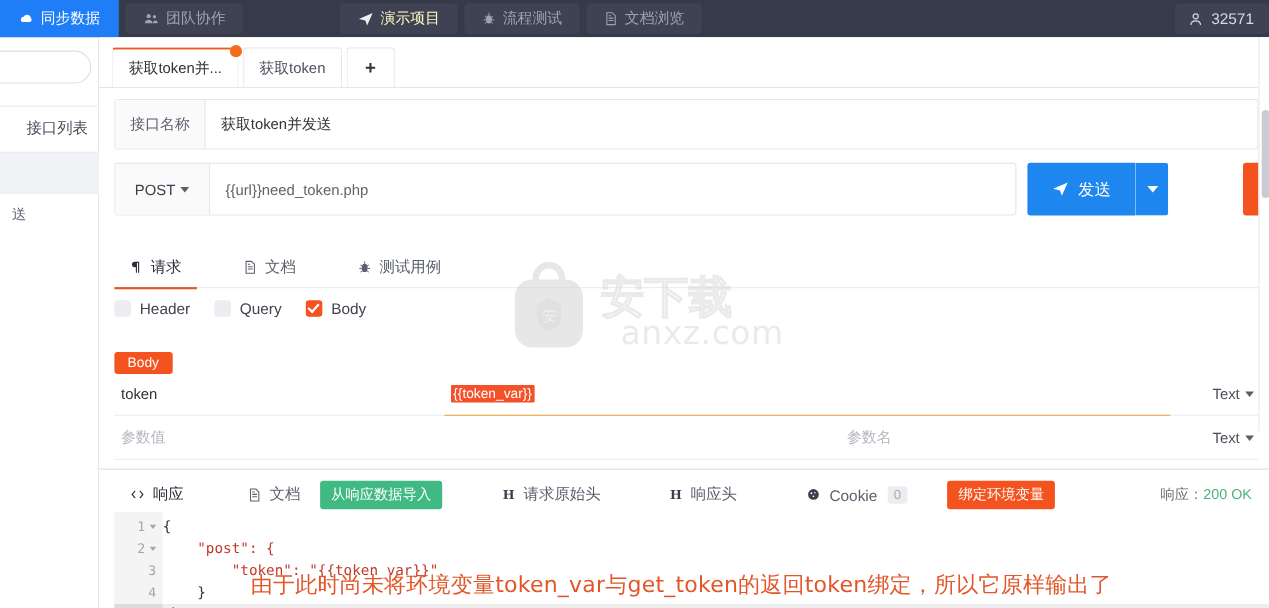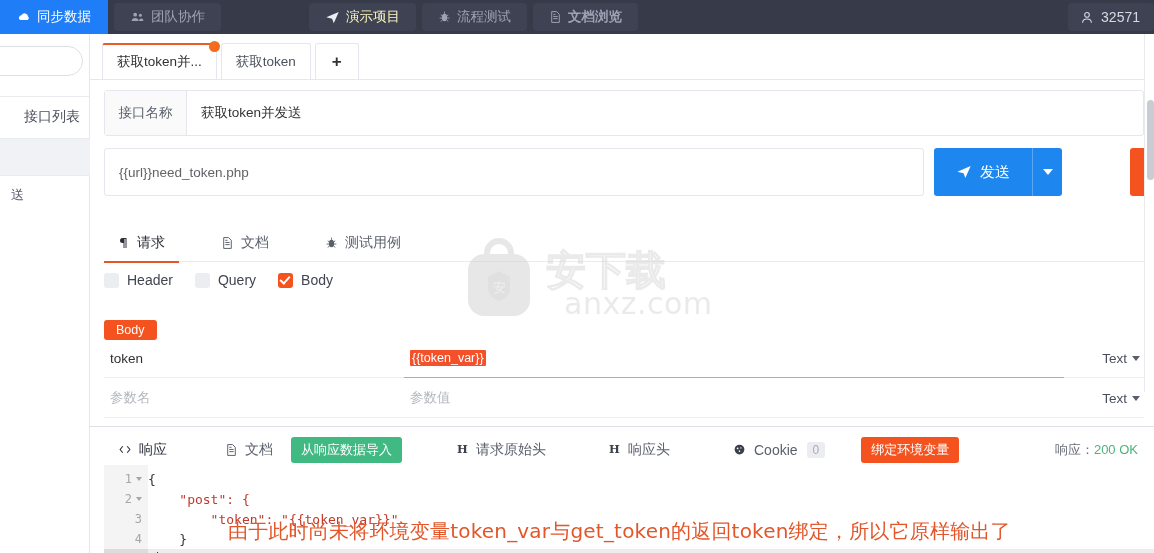--- a/index.html
+++ b/index.html
@@ -21,21 +21,21 @@
   }
   .tb-btn {
     display: flex; align-items: center; gap: 6px;
     padding: 0 16px; margin: 3px 0; border-radius: 4px;
     color: #9ea3b4; font-size: 13.5px; white-space: nowrap; text-align: center;
   }
   .tb-btn.sync { background: #1f7ef7; color: #fff; border-radius: 0; margin: 0; padding: 0 17px; }
   .tb-btn.team { background: #3e4252; margin-left: 6px; }
   .tb-btn.demo { background: #3e4252; color: #fef9c3; margin-left: 0; }
   .tb-btn.flow { background: #3e4252; margin-left: 6px; }
-  .tb-btn.docs { background: #3e4252; margin-left: 6px; font-weight: bold; }
+  .tb-btn.docs { background: #3e4252; margin-left: 6px; }
   .tb-spacer-a { width: 88px; }
   .tb-spacer-b { flex: 1; }
   .tb-user {
     display: flex; align-items: center; gap: 7px;
     padding: 0 14px 0 12px; margin: 3px 0; border-radius: 4px;
     background: #3e4252; color: #d7dae3; font-size: 14px;
   }
   .ic { display: inline-block; line-height: 0; }
   .ic svg { display: block; }
 
@@ -347,20 +347,24 @@
       </div>
       <div class="tab add">+</div>
     </div>
 
     <div class="namerow">
       <div class="lbl">接口名称</div>
       <div class="val">获取token并发送</div>
     </div>
 
     <div class="urlrow">
+      <div class="method">
+        <span>POST</span>
+        <span class="caret"></span>
+      </div>
       <div class="url">{{url}}need_token.php</div>
     </div>
 
     <div class="sendwrap">
       <button class="btn-send">
         <span class="ic">
           <svg width="16" height="16" viewBox="0 0 24 24" fill="#fff">
               <path d="M2 11.5 22 3l-8 18-2.6-7.2z"></path>
             </svg>
         </span>
@@ -432,25 +436,25 @@
       <div class="pcell value hl">
         <span class="varchip">{{token_var}}</span>
       </div>
       <div class="pcell type">
         <span>Text</span>
         <span class="caret"></span>
       </div>
     </div>
 
     <div class="prow r2">
+      <div class="pcell value">
+        <span class="ph">参数值</span>
+      </div>
       <div class="pcell name">
         <span class="ph">参数名</span>
-      </div>
-      <div class="pcell value">
-        <span class="ph">参数值</span>
       </div>
       <div class="pcell type">
         <span>Text</span>
         <span class="caret"></span>
       </div>
     </div>
 
     <div class="resp">
       <div class="resptabs">
         <div class="rtab active" style="margin-right:30px">

